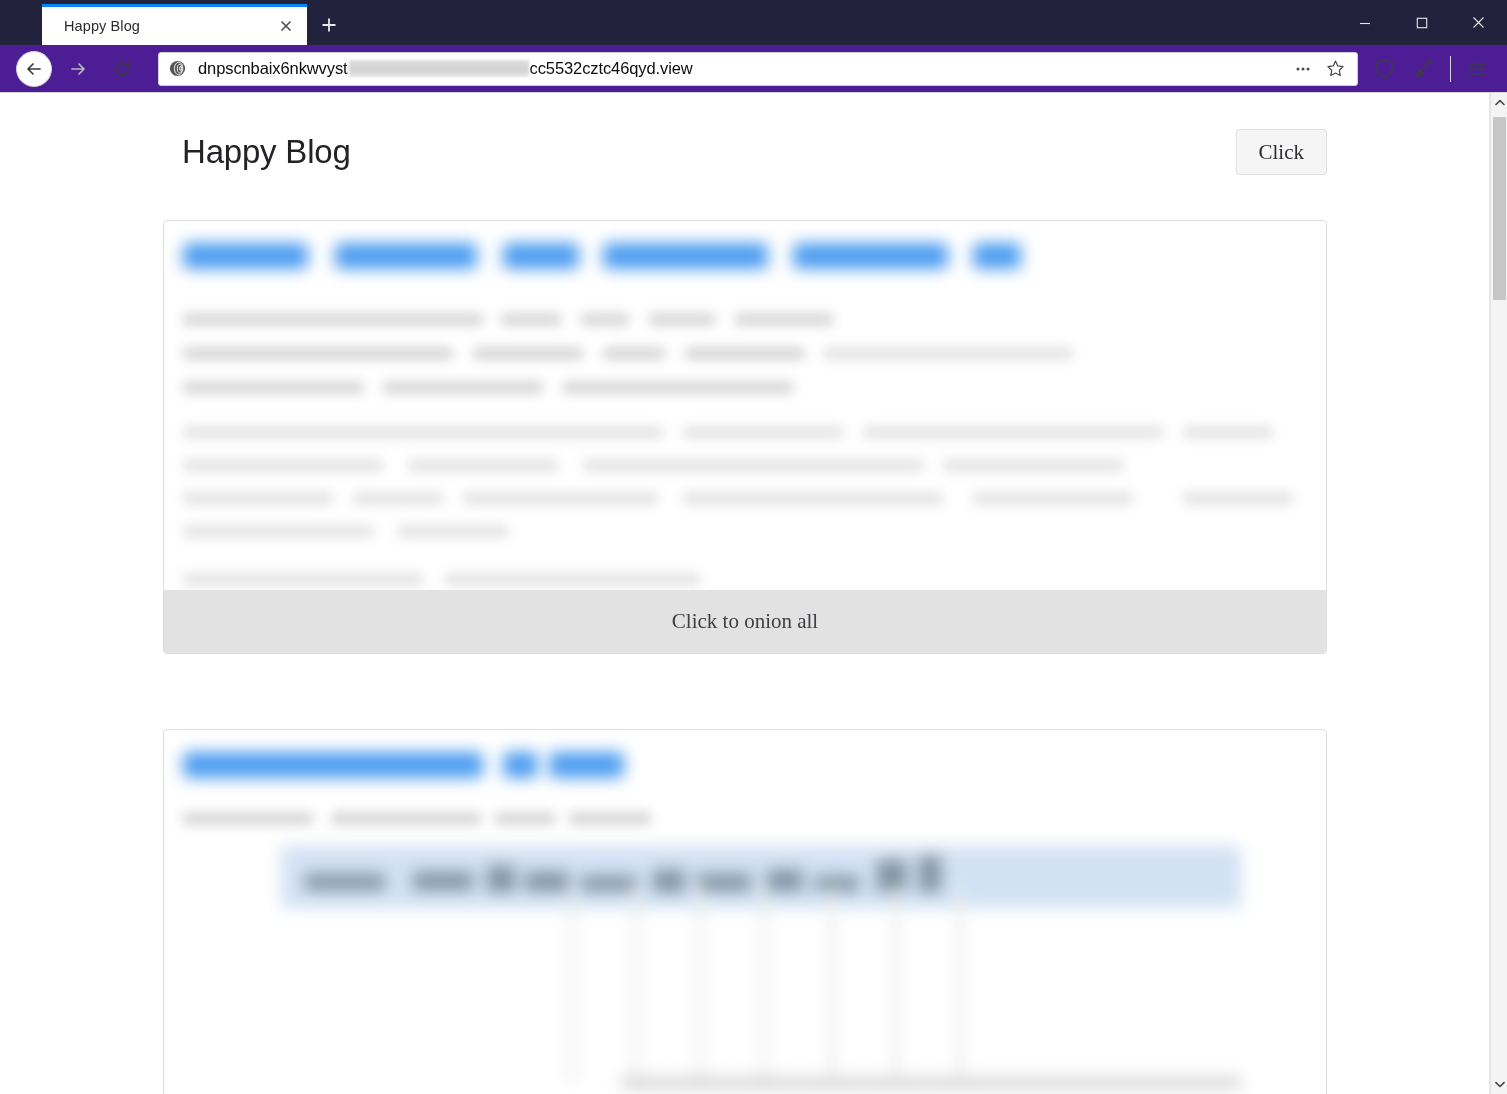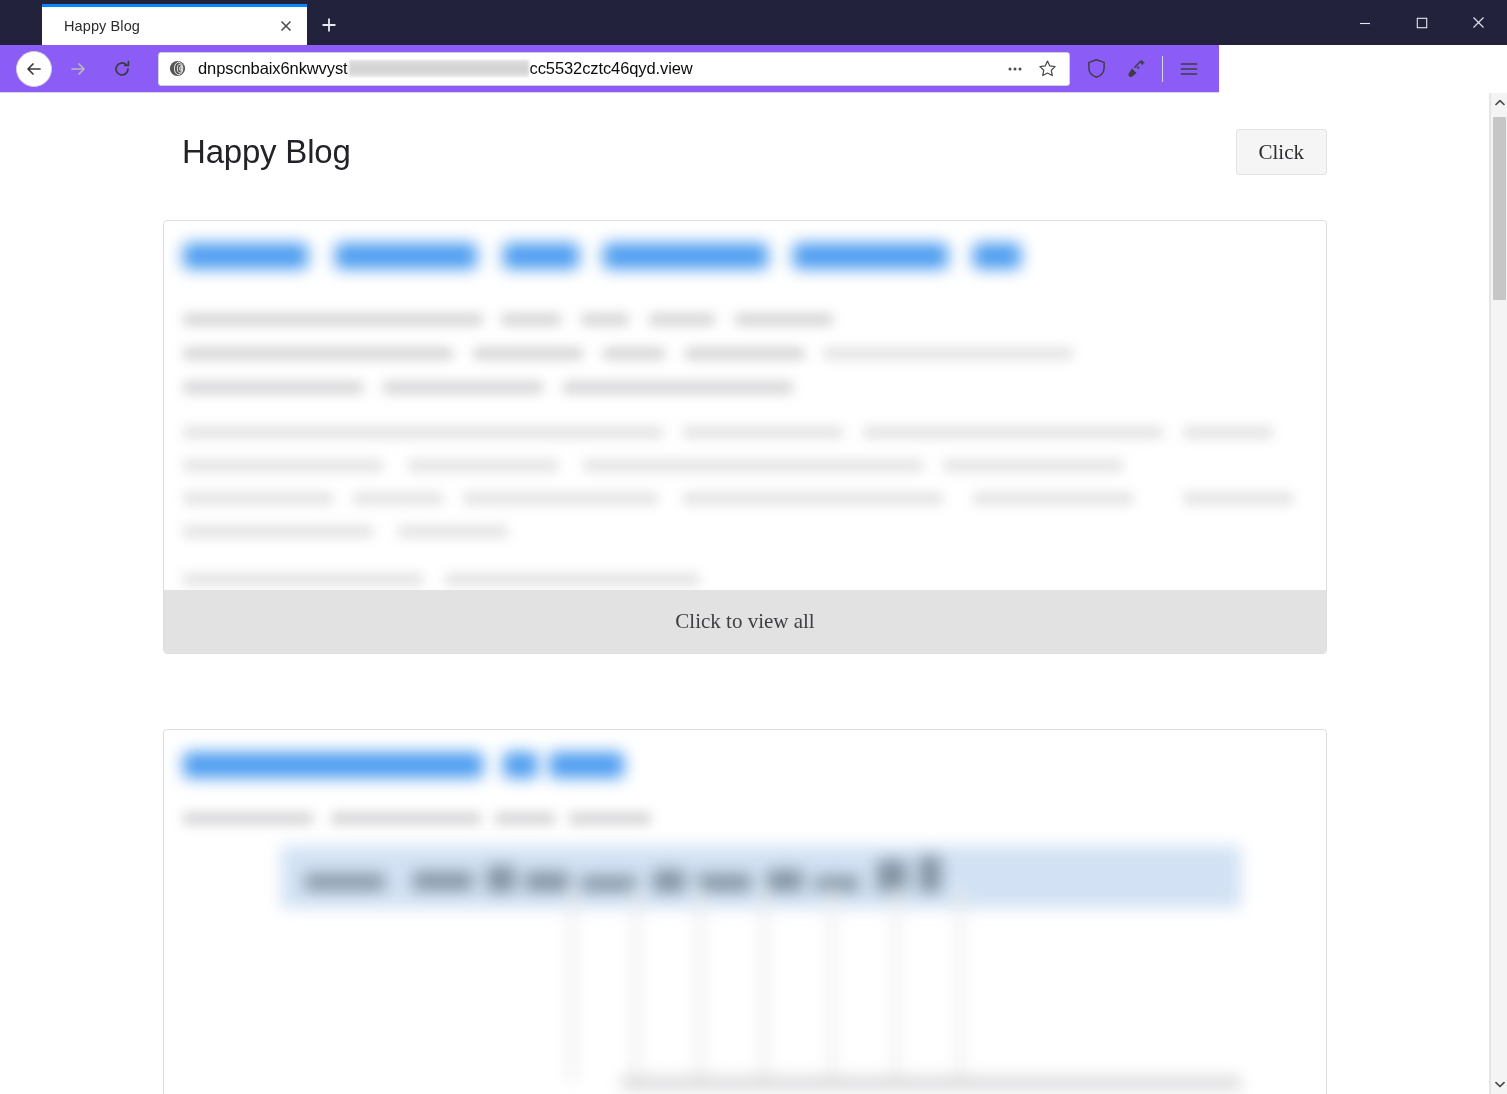--- a/index.html
+++ b/index.html
@@ -75,23 +75,23 @@
   .wincontrol {
     width: 57px; height: 45px;
     display: flex; align-items: center; justify-content: center;
     color: #e6e6ee;
   }
 
   
   .navbar {
     position: absolute;
     top: 45px; left: 0;
-    width: 1219px;
+    width: 1507px;
     height: 48px;
-    background: #8b5cf6;
+    background: #4c1d95;
     border-bottom: 1px solid #d7d7db;
     display: flex;
     align-items: center;
     padding: 0 10px;
   }
   .navbtn {
     width: 36px; height: 36px;
     display: flex; align-items: center; justify-content: center;
     border-radius: 50%;
     color: #3a3a3c;
@@ -515,21 +515,21 @@
 
             <div class="blur-line body-faint" style="position:absolute;left:0;top:99px;width:190px;"></div>
             <div class="blur-line body-faint" style="position:absolute;left:215px;top:99px;width:110px;"></div>
 
             <div class="blur-line body-faint" style="position:absolute;left:0;top:147px;width:240px;"></div>
             <div class="blur-line body-faint" style="position:absolute;left:262px;top:147px;width:255px;"></div>
           </div>
         </div>
 
         <div class="card-footer">
-          <span class="card-footer-label">Click to view all</span>
+          <span class="card-footer-label">Click to onion all</span>
         </div>
       </div>
 
       <div class="card" id="card-2">
         <div class="card-body">
 
           <div class="blur-rows" style="left:19px; top:22px;">
             <div class="blur-line title" style="position:absolute;left:0;top:0;width:300px;"></div>
             <div class="blur-line title" style="position:absolute;left:320px;top:0;width:35px;"></div>
             <div class="blur-line title" style="position:absolute;left:366px;top:0;width:75px;"></div>

